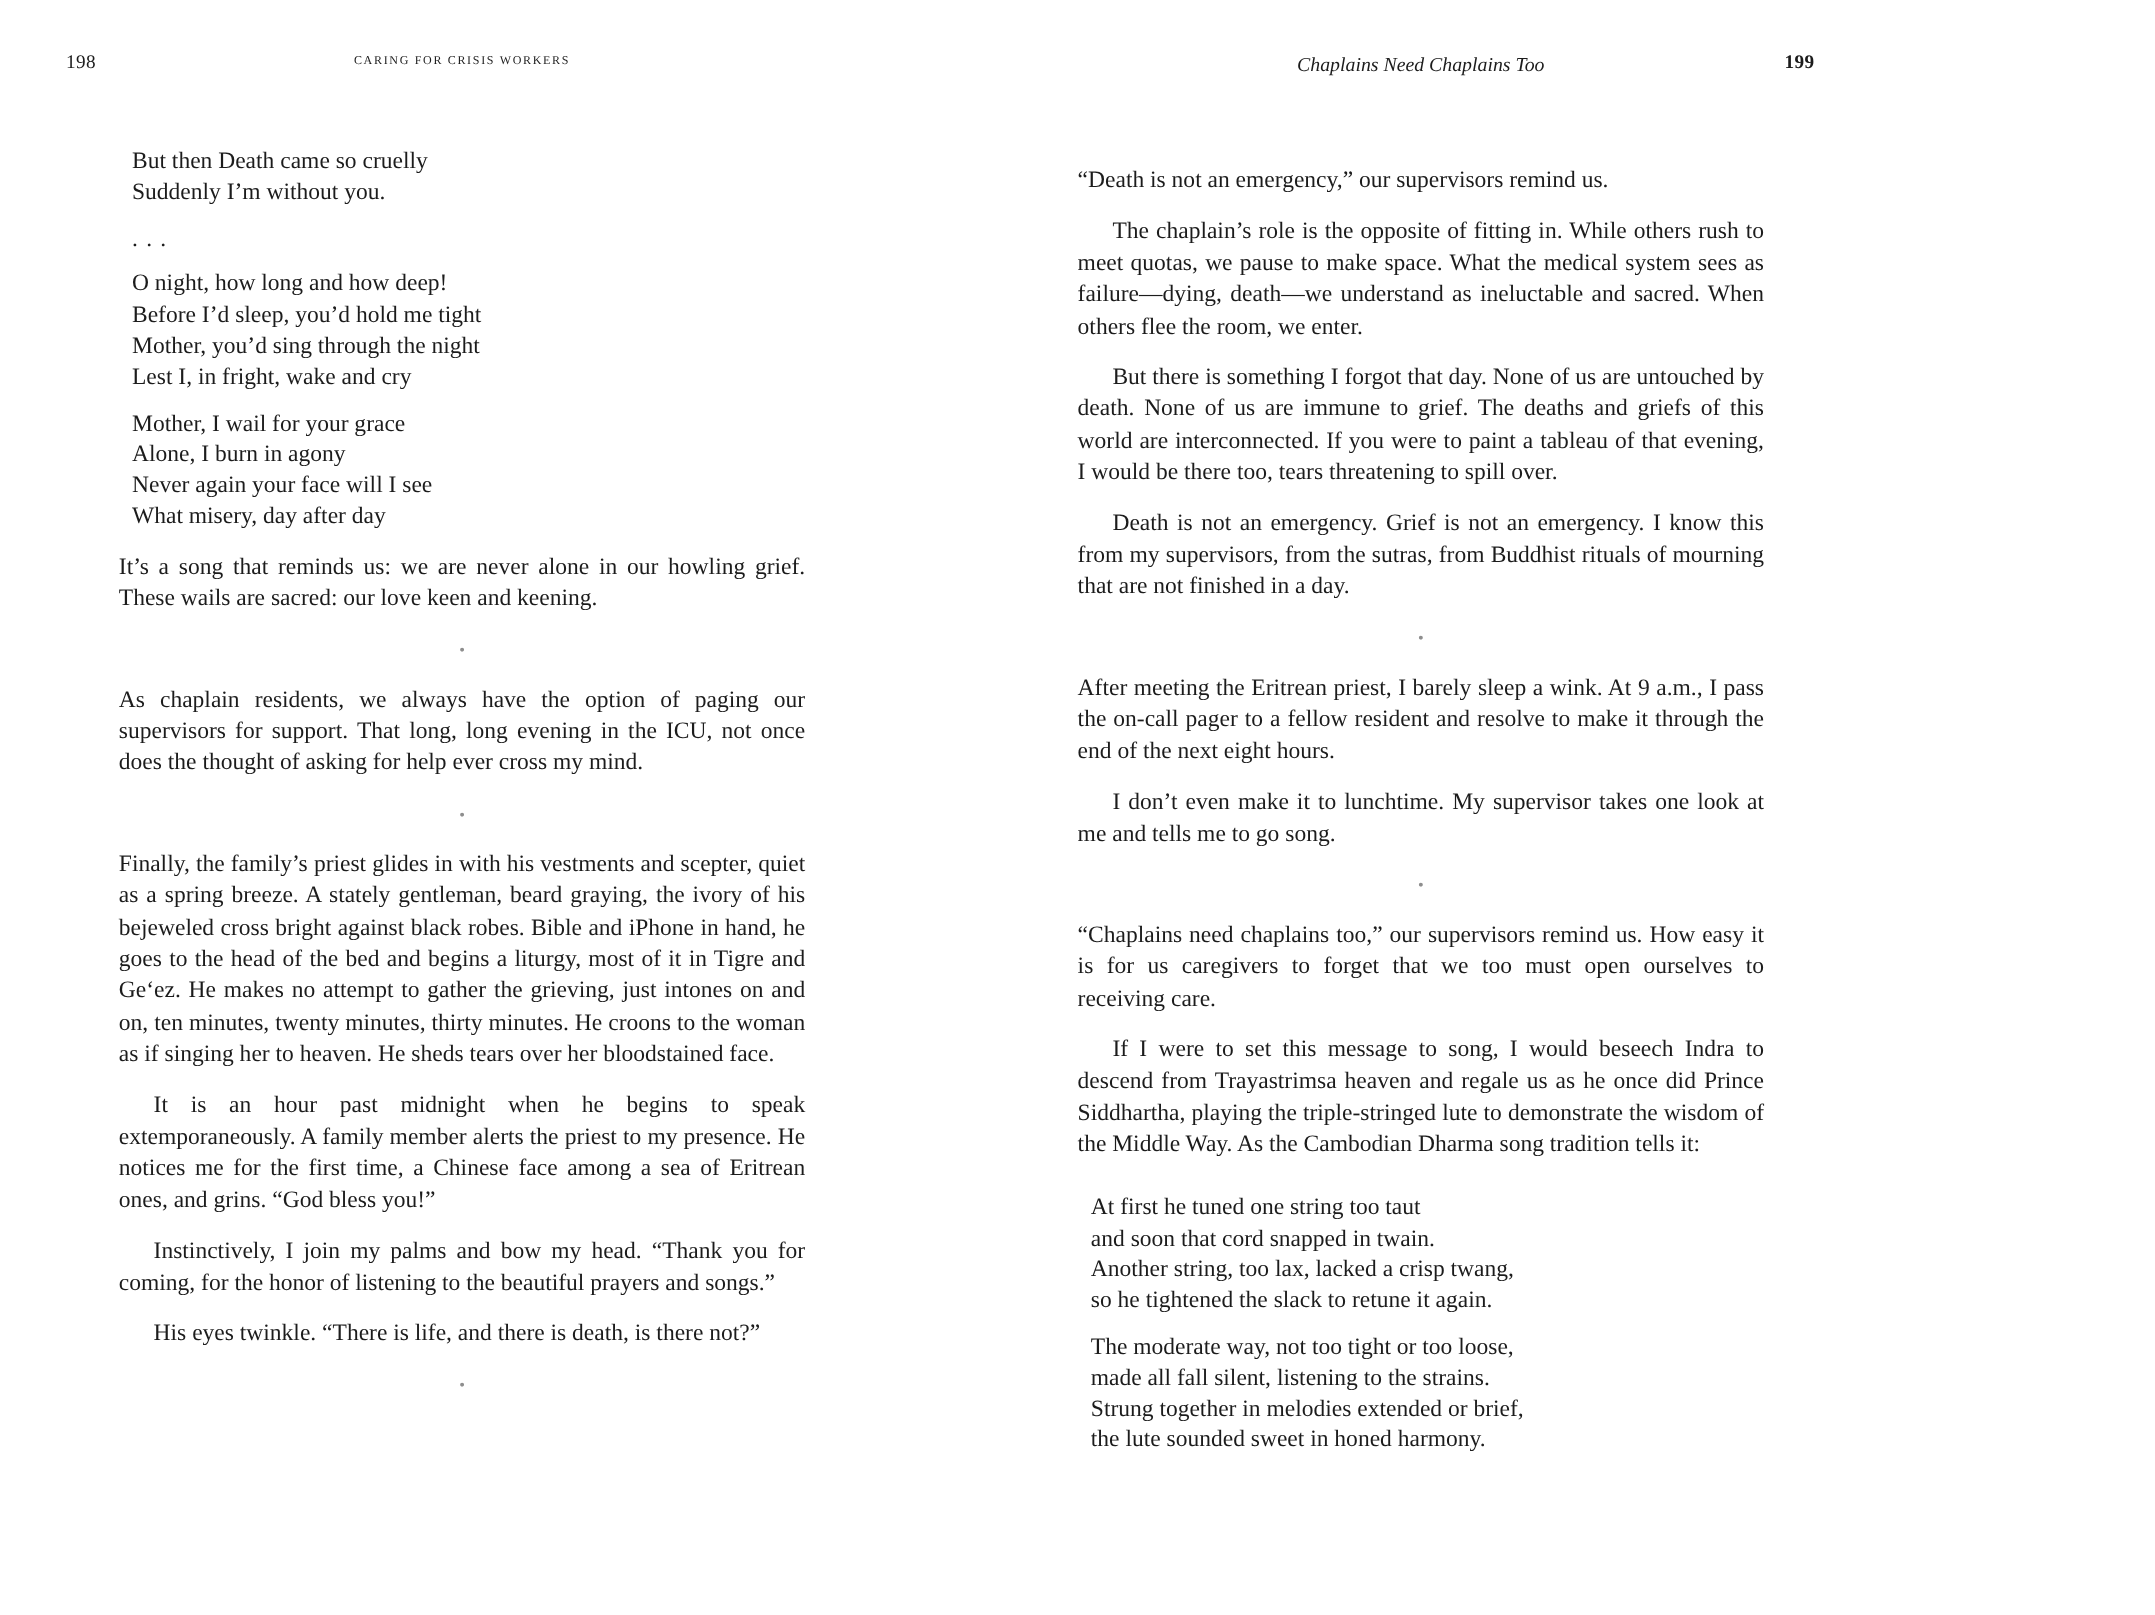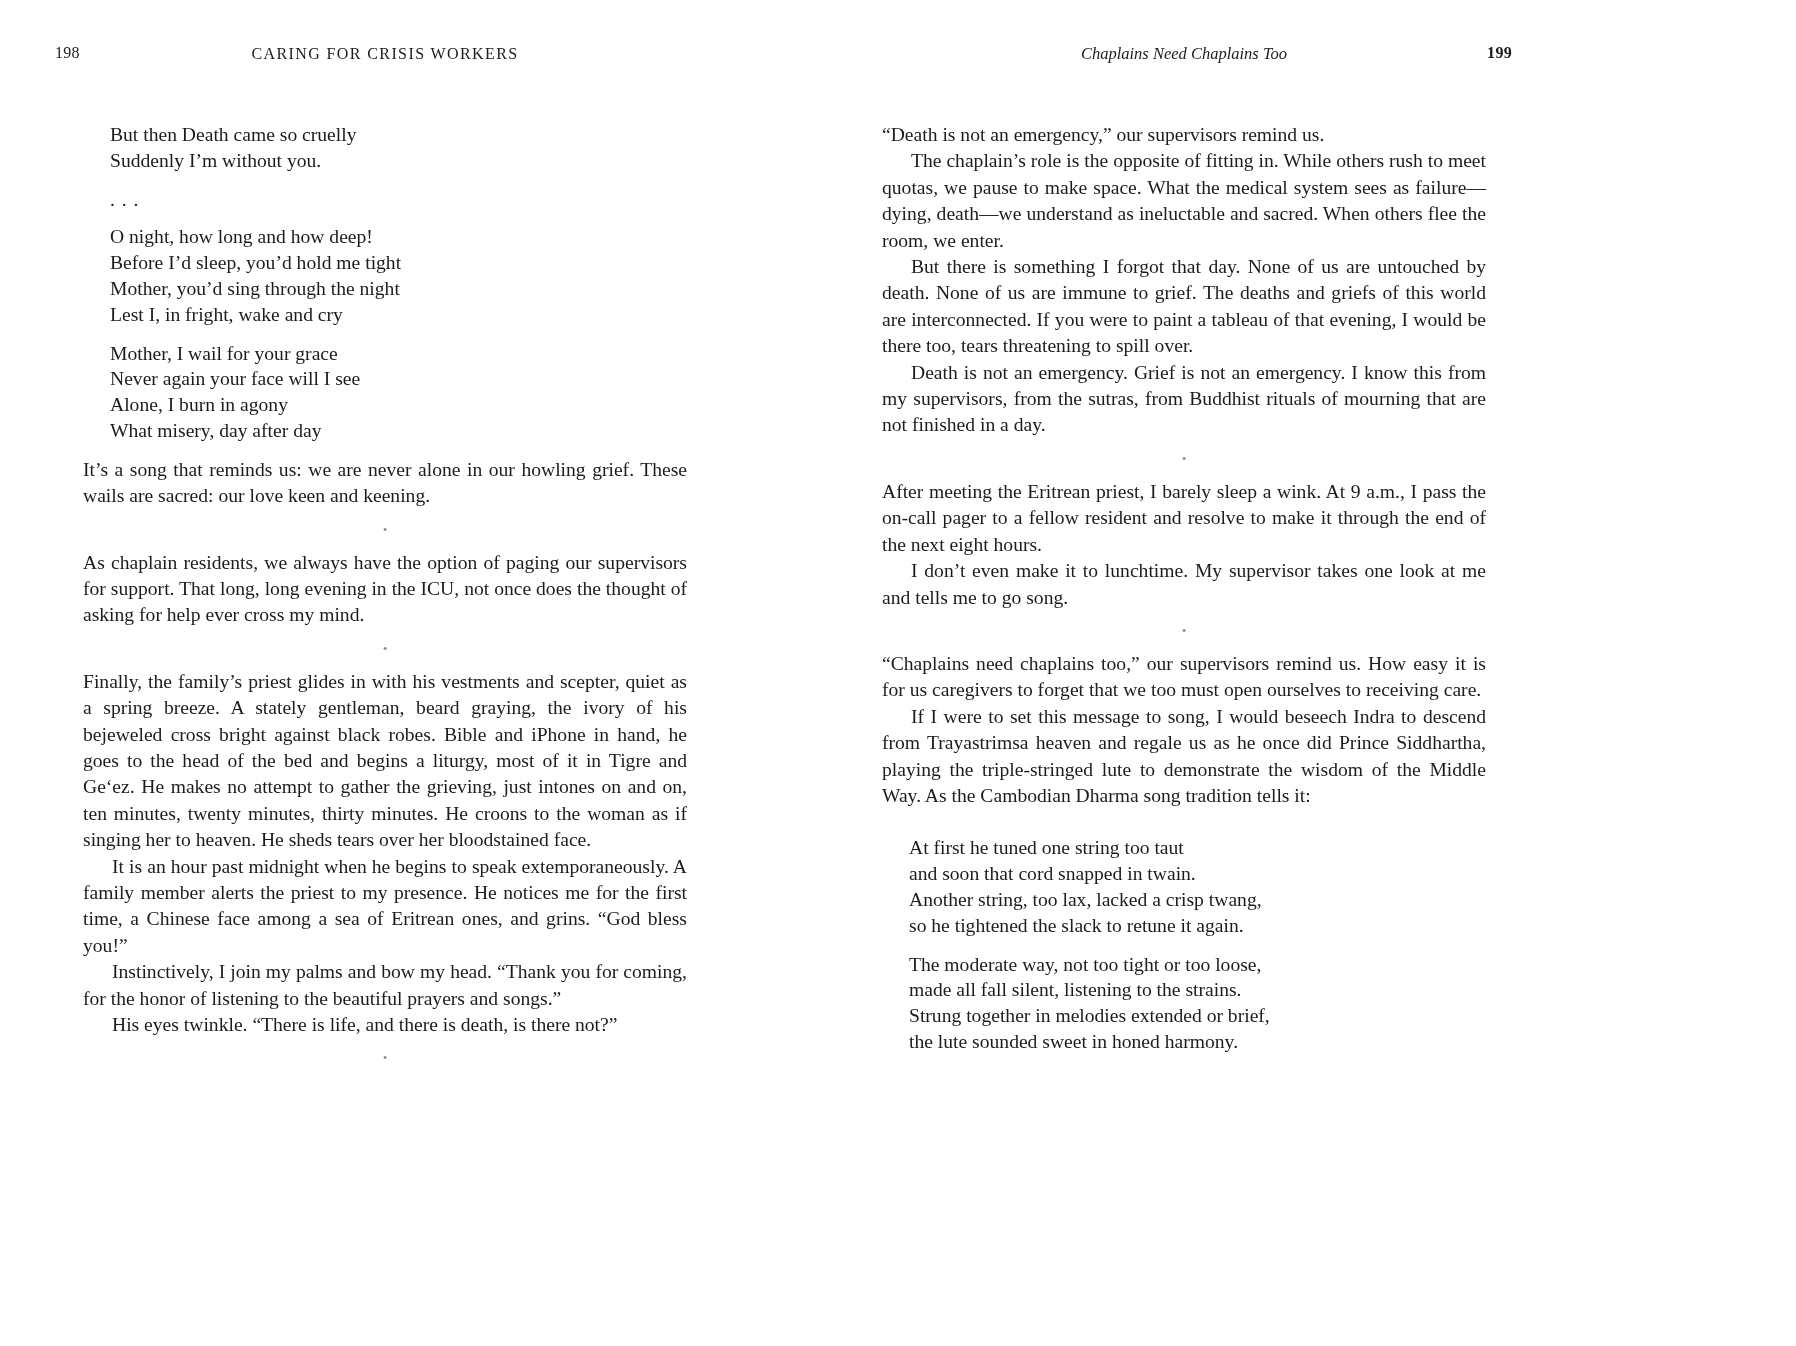--- a/index.html
+++ b/index.html
@@ -8,31 +8,31 @@
     width:1796px; height:1346px;
     background:#ffffff;
     font-family:"Liberation Serif", serif;
     color:#1c1c1c;
     overflow:hidden;
   }
   .folio { position:absolute; top:44px; font-size:16px; letter-spacing:0.3px; }
   .folio-left  { left:55px; }
   .folio-right { right:284px;font-weight:bold; }
   .running-title { position:absolute; width:604px; text-align:center; }
-  .title-left  { top:45px; left:83px;  font-size:16px; letter-spacing:1.4px; }
+  .title-left  { top:45px; left:83px;  font-size:10px; letter-spacing:1.4px; }
   .title-right { top:44px; left:882px; font-size:16.5px; font-style:italic; font-weight:normal; }
 
   .content {
     position:absolute; top:122px; width:604px;
     font-size:19.6px; line-height:26.4px;
   }
   .content-left  { left:83px; }
   .content-right { left:882px; }
 
-  .content p { margin:0; text-align:justify;font-family:Liberation Serif, serif; }
+  .content p { margin:16px; text-align:justify;font-family:Liberation Serif, serif; }
   .content p.indent { text-indent:29px; }
 
   .poem { margin-left:27px; }
   .poem .line { line-height:25.8px; text-align:left; }
   .stanza { margin-bottom:13px; }
   .poem-ellipsis { margin:12px 0 12px 0; letter-spacing:1px; }
   .after-poem { margin-top:1px; }
   .poem-right { margin-top:26px; }
 
   .separator {
@@ -62,22 +62,22 @@
       </div>
       <div class="line poem-ellipsis">. . .</div>
       <div class="stanza">
         <div class="line">O night, how long and how deep!</div>
         <div class="line">Before I’d sleep, you’d hold me tight</div>
         <div class="line">Mother, you’d sing through the night</div>
         <div class="line">Lest I, in fright, wake and cry</div>
       </div>
       <div class="stanza">
         <div class="line">Mother, I wail for your grace</div>
+        <div class="line">Alone, I burn in agony</div>
         <div class="line">Never again your face will I see</div>
-        <div class="line">Alone, I burn in agony</div>
         <div class="line">What misery, day after day</div>
       </div>
     </div>
 
     <p class="after-poem">It’s a song that reminds us: we are never alone in our howling grief. These wails are sacred: our love keen and keening.</p>
 
     <div class="separator">•</div>
 
     <p>As chaplain residents, we always have the option of paging our supervisors for support. That long, long evening in the ICU, not once does the thought of asking for help ever cross my mind.</p>
 

